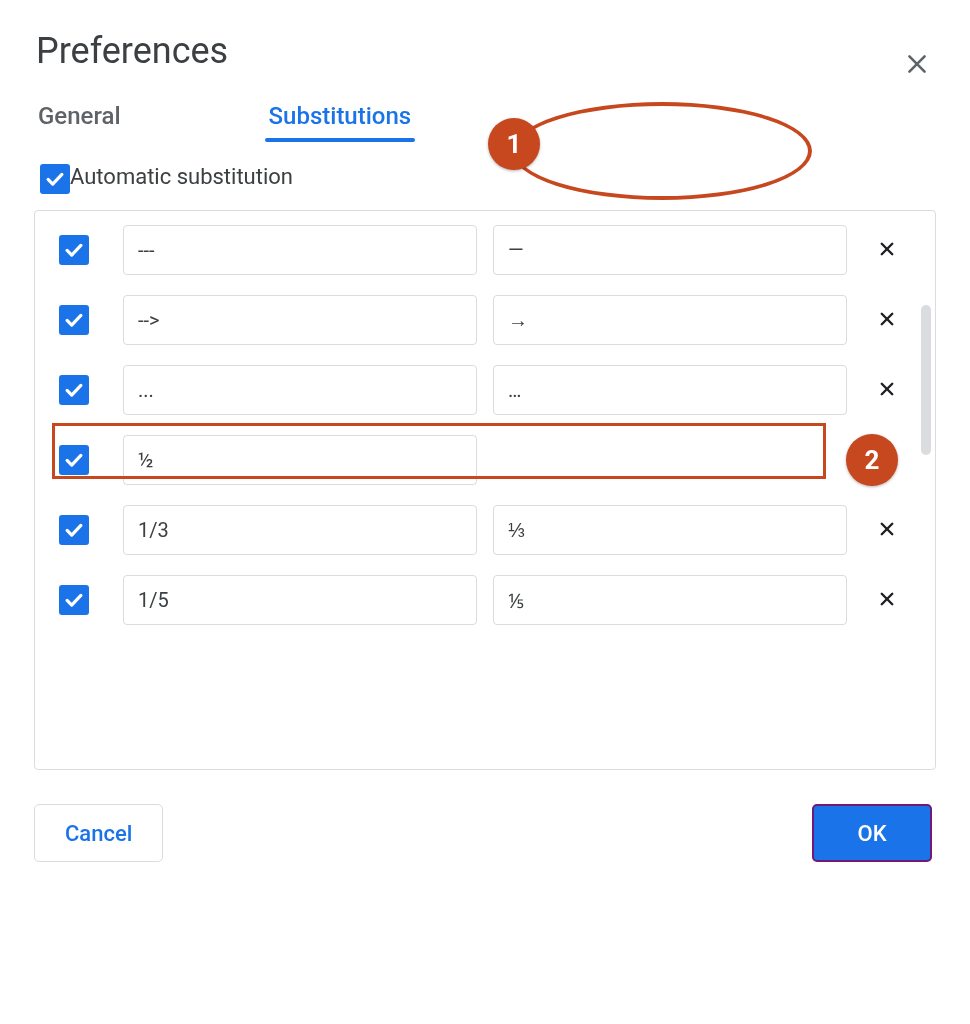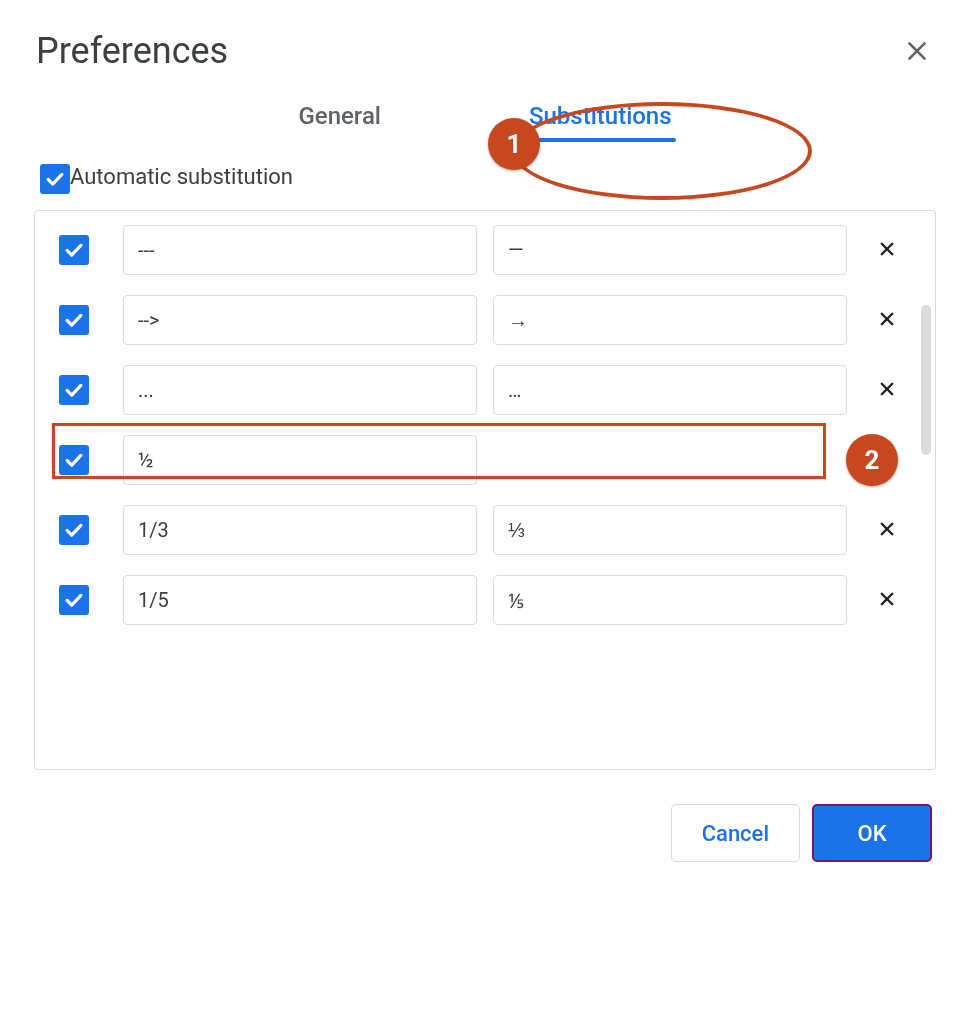--- a/index.html
+++ b/index.html
@@ -6,24 +6,24 @@
   body {
     margin: 0;
     font-family: "Google Sans", Roboto, Arial, sans-serif;
     background: #fff;
     color: #3c4043;
     width: 970px;
     height: 1024px;
     padding: 20px 34px;
     position: relative;
   }
-  .header { display: flex; align-items: flex-start; justify-content: space-between; }
+  .header { display: flex; align-items: center; justify-content: space-between; }
   .title { font-size: 36px; color: #3c4043; margin: 10px 0 24px 2px; font-weight: 400;}
   .close-x { font-size: 26px; color: #5f6368; cursor: pointer; margin-top: 18px; margin-right: 6px;}
-  .tabs { display: flex; justify-content: center; gap: 140px; margin-bottom: 28px; position: relative; }
+  .tabs { display: flex; gap: 140px; margin-bottom: 28px; position: relative; }
   .tab {
     font-size: 24px; font-weight: 500; color: #5f6368; cursor: pointer;
     padding: 6px 4px; position: relative;
   }
   .tab.active { color: #1a73e8; }
   .tab.active::after {
     content: ""; position: absolute; left: 0; right: 0; bottom: -6px;
     height: 4px; background: #1a73e8; border-radius: 2px;
   }
   .auto-sub-row { display: flex; margin: 16px 0 16px 6px; }
@@ -49,21 +49,21 @@
   .row input[type=text] {
     width: 100%; height: 50px; border: 1px solid #dadce0; border-radius: 4px;
     padding: 0 14px; font-size: 20px; color: #3c4043; background: #fff;
     font-family: inherit;
   }
   .row-x { font-size: 22px; font-weight: 700; color: #202124; text-align: center; cursor: pointer; }
   .scrollbar-thumb {
     position: absolute; right: 4px; top: 94px; width: 10px; height: 150px;
     background: #dadce0; border-radius: 5px;
   }
-  .footer { display: flex; justify-content: flex-end; gap: 12px; margin-top: 34px; padding-right: 4px;}
+  .footer { display: flex; justify-content: space-between; gap: 0; margin-top: 34px; padding-right: 4px;}
   .btn {
     height: 58px; padding: 0 30px; border-radius: 5px; font-size: 22px;
     font-weight: 500; display: flex; align-items: center; justify-content: center;
     cursor: pointer; min-width: 110px;
   }
   .btn-cancel { background: #fff; border: 1px solid #dadce0; color: #1a73e8; }
   .btn-ok { background: #1a73e8; border: 2px solid #701a75; color: #fff; min-width:120px; font-weight:500;}
   
   .callout-badge {
     position: absolute; width: 52px; height: 52px; border-radius: 50%;

